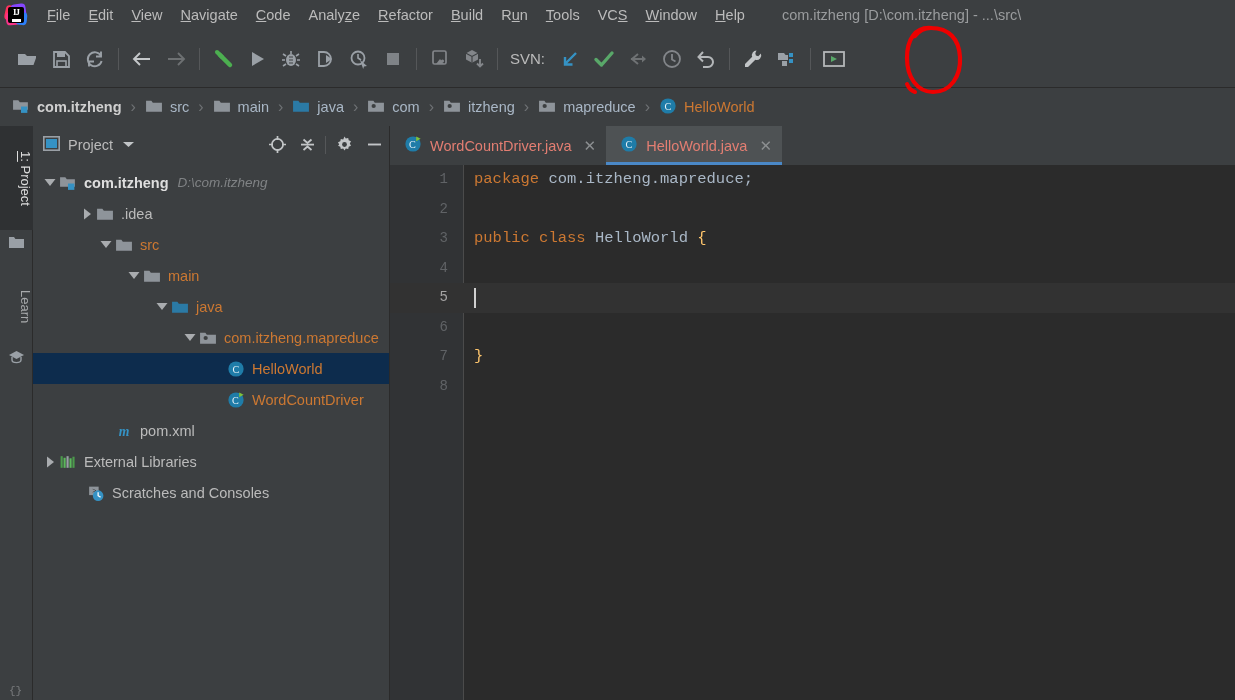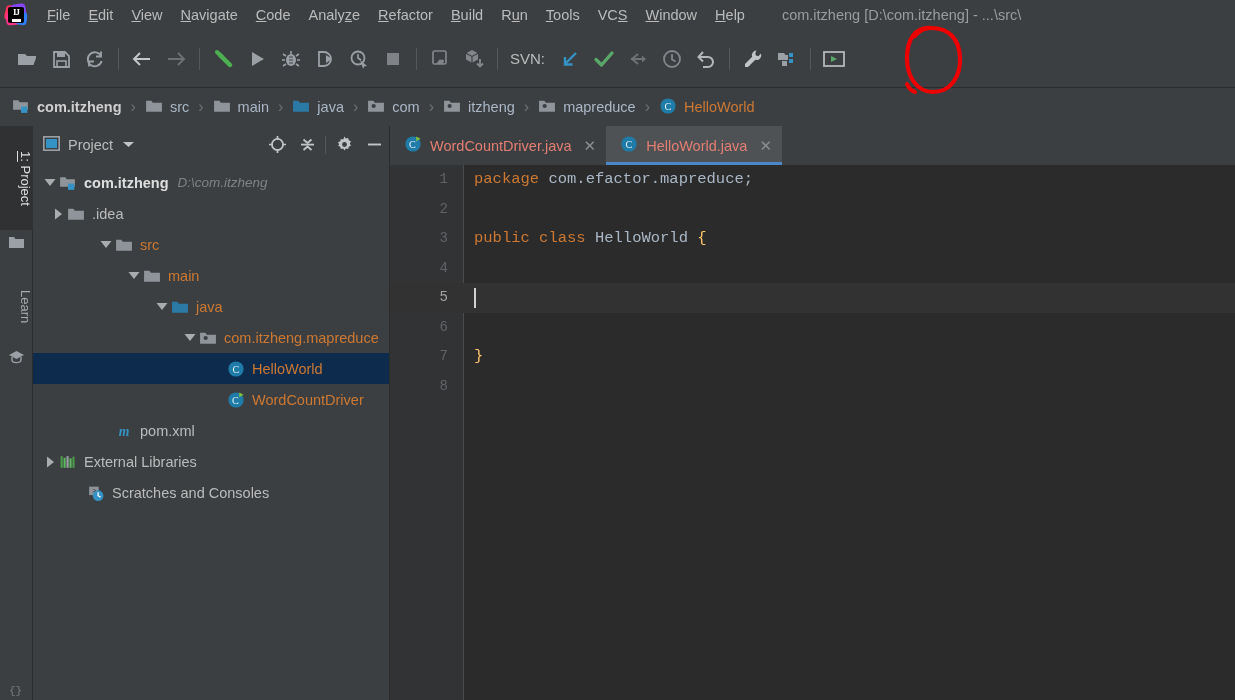--- a/index.html
+++ b/index.html
@@ -483,21 +483,21 @@
           </span>
           <span class="icn">
             <svg width="18" height="18" viewBox="0 0 17 17">
               <path d="M1 3h5l1.4 2H15v7H1z" fill="#8e949a"></path>
               <rect x="8.5" y="9" width="6" height="6" fill="#3592c4"></rect>
             </svg>
           </span>
           <span class="txt plain bold">com.itzheng</span>
           <span class="sub">D:\com.itzheng</span>
         </div>
-        <div class="row" style="padding-left: 16px; align-items: center;">
+        <div class="row" style="padding-left: 45px; align-items: center;">
           <span class="twisty">
             <svg width="9" height="12" viewBox="0 0 9 12">
               <path d="M1 0.5v11l7-5.5z" fill="#a9acaf"></path>
             </svg>
           </span>
           <span class="icn">
             <svg width="18" height="18" viewBox="0 0 17 17">
               <path d="M1 3.5h5L7.4 5.5H16V14H1z" fill="#8e949a"></path>
             </svg>
           </span>
@@ -636,21 +636,21 @@
             </svg></span>
           <span class="tname">HelloWorld.java</span>
           <span class="tclose">✕</span>
         </div>
       </div>
     <div class="codearea">
       <div class="gutter"></div>
       <div class="lines" id="codelines">
           <div class="cline">
             <span class="ln">1</span>
-            <span class="code"><span class="kw">package</span><span class="pk"> com.efactor.mapreduce;</span></span>
+            <span class="code"><span class="kw">package</span><span class="pk"> com.itzheng.mapreduce;</span></span>
           </div>
           <div class="cline">
             <span class="ln">2</span>
             <span class="code"></span>
           </div>
           <div class="cline">
             <span class="ln">3</span>
             <span class="code"><span class="kw">public class</span><span class="cl"> HelloWorld </span><span class="br">{</span></span>
           </div>
           <div class="cline">

